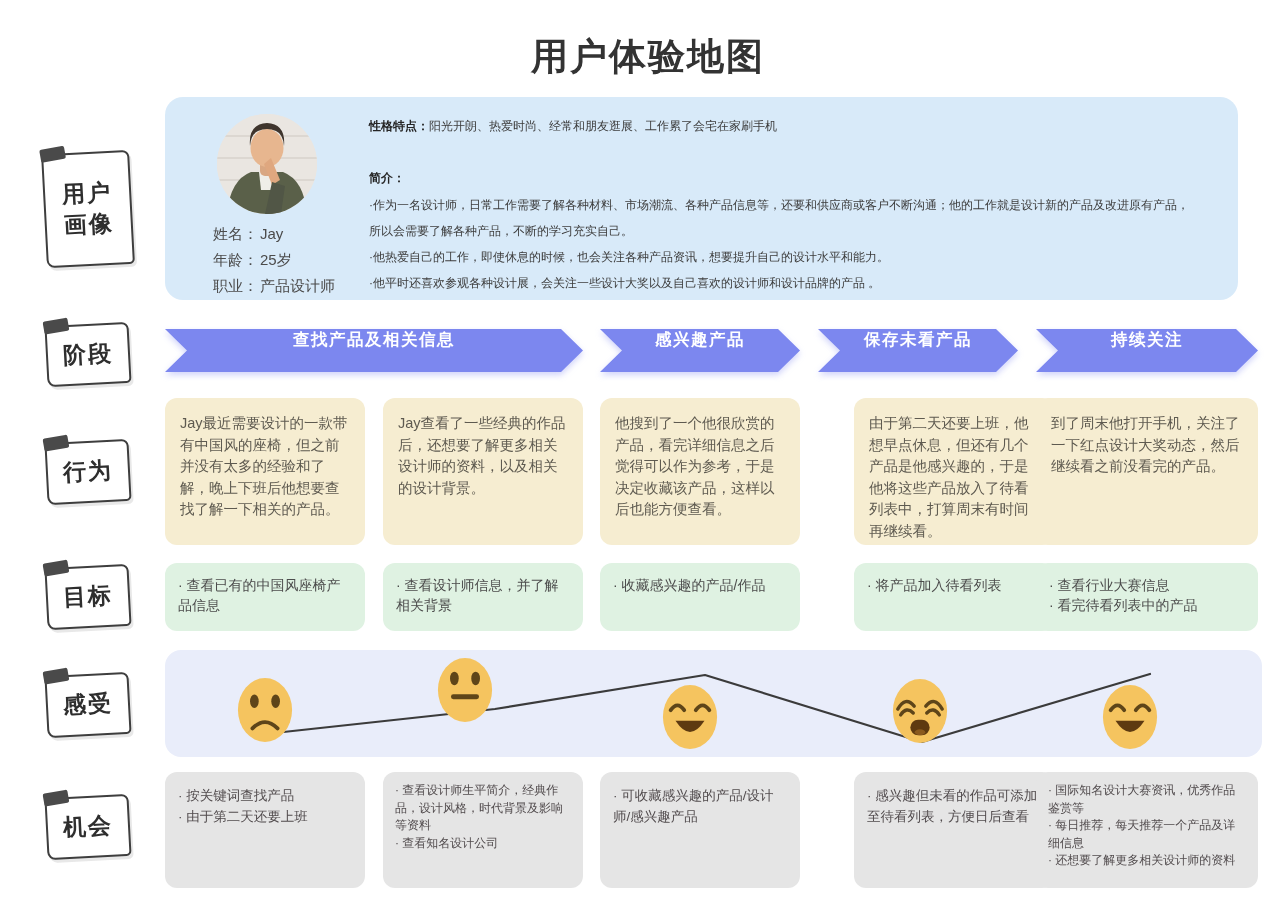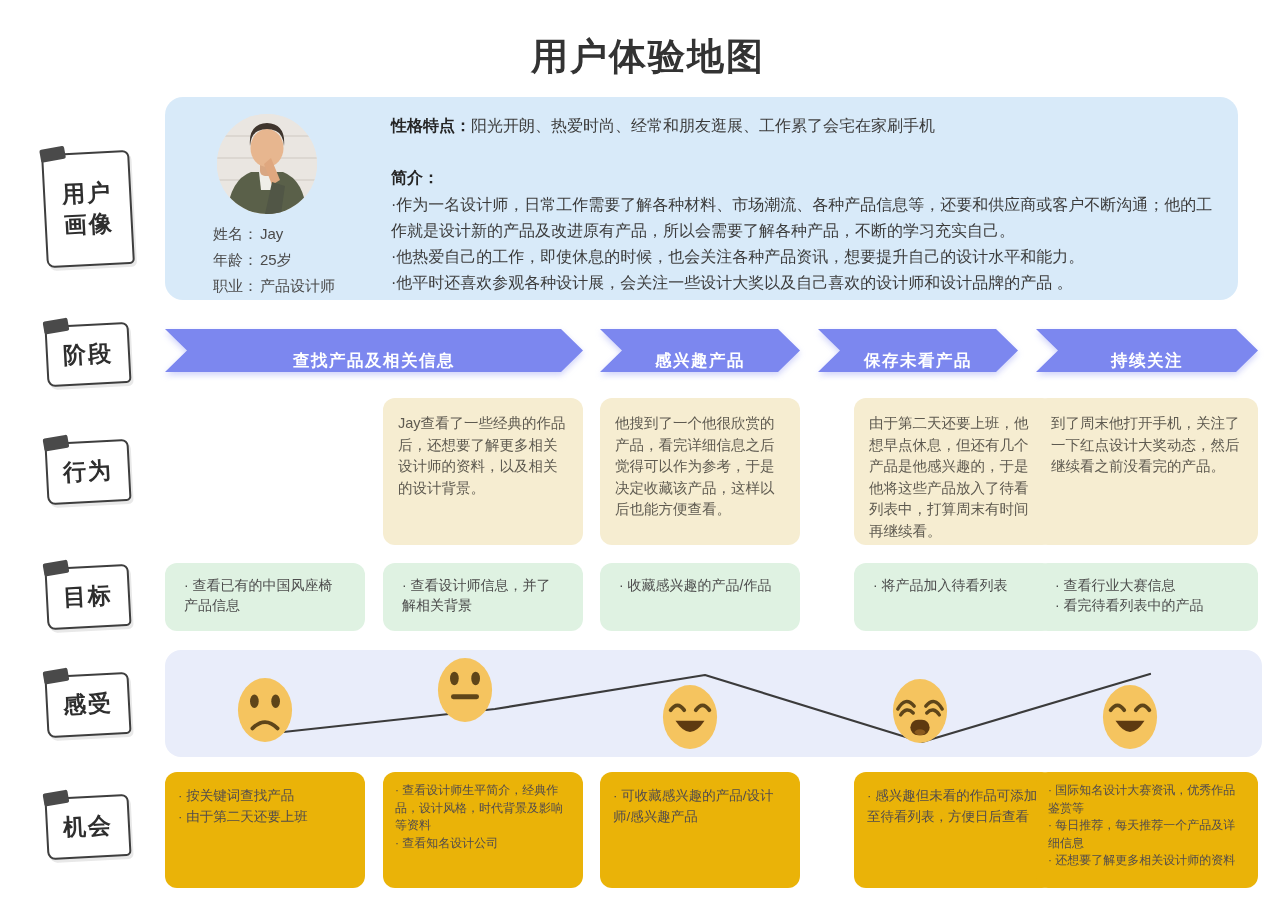--- a/index.html
+++ b/index.html
@@ -29,56 +29,56 @@
 
   
   .persona-card{position:absolute;left:165px;top:97px;width:1073px;height:203px;
                 background:#D8EAF9;border-radius:18px;}
   .avatar{position:absolute;left:217px;top:114px;width:100px;height:100px;border-radius:50%;
           overflow:hidden;background:#EAE6E1;}
   .avatar svg{display:block;}
   .persona-fields{position:absolute;left:213px;top:221px;font-size:15px;color:#4B4B4B;line-height:26px;}
   .pfield .fl{color:#4B4B4B;}
   .pfield .fv{margin-left:2px;color:#4B4B4B;}
-  .persona-text{position:absolute;left:391px;top:112px;width:830px;color:#3C3C3C;font-size:16px;}
+  .persona-text{position:absolute;left:369px;top:112px;width:830px;color:#3C3C3C;font-size:12px;}
   .persona-text p{margin:0;}
   .traits{line-height:28px;}
   .traits b{color:#252525;}
   .intro-label{margin-top:24px !important;font-weight:bold;color:#252525;line-height:28px;}
   .intro{line-height:26px;}
 
   
   .stage-wrap{position:absolute;top:329px;height:43px;
               filter:drop-shadow(0 3px 3px rgba(120,130,240,.35));}
   .stage{width:100%;height:100%;background:#7C87EF;
          clip-path:polygon(0 0,calc(100% - 22px) 0,100% 50%,calc(100% - 22px) 100%,0 100%,22px 50%);
-         display:flex;align-items:flex-end;justify-content:center;
+         display:flex;align-items:flex-start;justify-content:center;
          color:#fff;font-weight:bold;font-size:16.5px;letter-spacing:1.5px;}
   .st1{left:165px;width:418px;}
   .st2{left:600px;width:200px;}
   .st3{left:818px;width:200px;}
   .st4{left:1036px;width:222px;}
 
   
   .col1{left:165px;width:200px;}
   .col2{left:383px;width:200px;}
   .col3{left:600px;width:200px;}
   .col4{left:854px;width:200px;}
   .col5{left:1036px;width:222px;}
 
   .card{position:absolute;border-radius:12px;box-sizing:border-box;overflow:hidden;}
   .card p{margin:0;}
 
   .behavior{top:398px;height:147px;background:#F6EDD1;padding:15px 15px;
             font-size:14.5px;line-height:21.5px;color:#5E5A50;}
 
-  .goal{top:563px;height:68px;background:#DFF2E2;padding:12px 19px;
+  .goal{top:563px;height:68px;background:#DFF2E2;padding:12px 13px;
         font-size:14px;line-height:20px;color:#4C4C4C;}
 
-  .opportunity{top:772px;height:116px;background:#eab308;padding:13px 13px;
+  .opportunity{top:772px;height:116px;background:#e5e5e5;padding:13px 13px;
                font-size:13.5px;line-height:21px;color:#514B4D;}
   .opportunity.small{font-size:12px;line-height:17.5px;padding:10px 12px;}
 
   
   .feelings{position:absolute;left:165px;top:650px;width:1097px;height:107px;
             background:#E9EDFA;border-radius:16px;}
   .mood-line{position:absolute;left:0;top:0;}
   .emoji{position:absolute;width:58px;height:68px;}
 </style>
 </head>
@@ -165,20 +165,23 @@
     <div class="stage">
         <span>保存未看产品</span>
       </div>
   </div>
   <div class="stage-wrap st4">
     <div class="stage">
         <span>持续关注</span>
       </div>
   </div>
 
+  <div class="card behavior col1">
+      <p>Jay最近需要设计的一款带有中国风的座椅，但之前并没有太多的经验和了解，晚上下班后他想要查找了解一下相关的产品。</p>
+    </div>
   <div class="card behavior col2">
       <p>Jay查看了一些经典的作品后，还想要了解更多相关设计师的资料，以及相关的设计背景。</p>
     </div>
   <div class="card behavior col3">
       <p>他搜到了一个他很欣赏的产品，看完详细信息之后觉得可以作为参考，于是决定收藏该产品，这样以后也能方便查看。</p>
     </div>
   <div class="card behavior col4">
       <p>由于第二天还要上班，他想早点休息，但还有几个产品是他感兴趣的，于是他将这些产品放入了待看列表中，打算周末有时间再继续看。</p>
     </div>
   <div class="card behavior col5">

